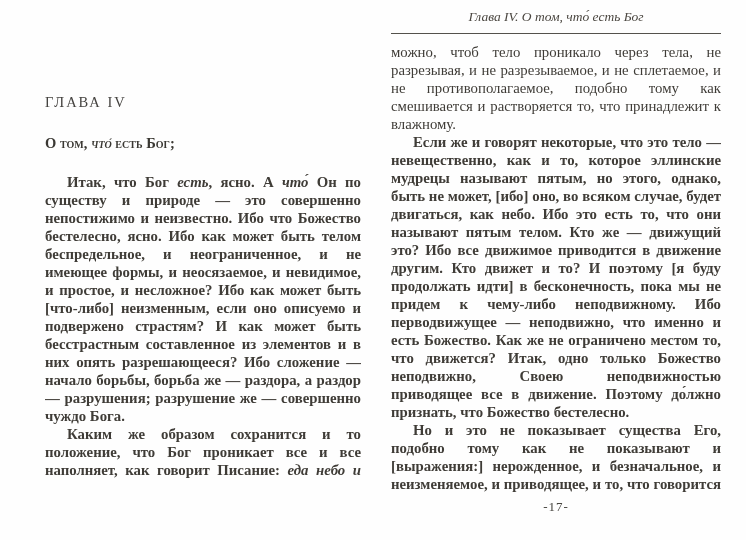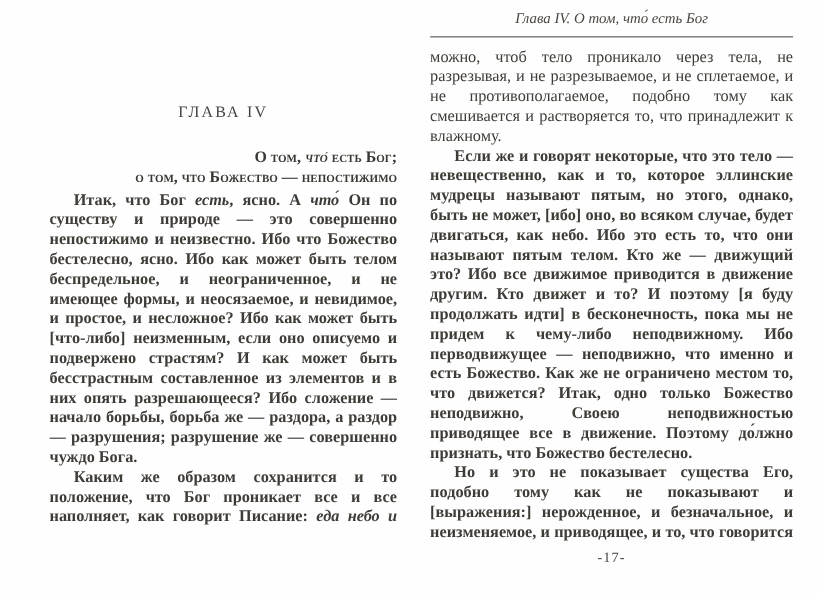--- a/index.html
+++ b/index.html
@@ -12,28 +12,27 @@
     font-family: "Liberation Serif", serif;
     color: #3f3c37;
   }
   .spread { position: relative; width: 746px; height: 540px; }
   .page-col { position: absolute; top: 0; height: 432px; }
   #left-col  { left: 45px;  width: 316px; }
   #right-col { left: 391px; width: 330px; }
 
   .chapter-heading {
     position: absolute; top: 94px; left: 0; right: 0;
-    text-align: center;
     font-size: 14.5px;
     letter-spacing: 2px;
     color: #454340;
   }
   .chapter-title {
     position: absolute; top: 135px; left: 0; right: 0;
-    text-align: right;
+    text-align: left;
     font-weight: bold;
     font-variant: small-caps;
     font-size: 14.5px;
     line-height: 17.5px;
     color: #3a3833;
   }
   .chapter-title p { margin: 0; }
 
   .running-header {
     position: absolute; top: 9px; left: 0; right: 0;
@@ -72,21 +71,20 @@
 </style>
 </head>
 <body>
 
 <div class="spread">
 
   <div class="page-col" id="left-col">
     <div class="chapter-heading">ГЛАВА IV</div>
     <div class="chapter-title">
         <p><span>О том, </span><span class="it">что́</span><span> есть Бог;</span></p>
-        <p><span>о том, что Божество — непостижимо</span></p>
       </div>
     <div class="body-text" id="left-body">
         <p class="indent"><span>Итак, что Бог </span><span class="it">есть</span><span>, ясно. А </span><span class="it">что́</span><span> Он по существу и природе — это совершенно непостижимо и неизвестно. Ибо что Божество бестелесно, ясно. Ибо как может быть телом беспредельное, и неограниченное, и не имеющее формы, и неосязаемое, и невидимое, и простое, и несложное? Ибо как может быть [что-либо] неизменным, если оно описуемо и подвержено страстям? И как может быть бесстрастным составленное из элементов и в них опять разрешающееся? Ибо сложение — начало борьбы, борьба же — раздора, а раздор — разрушения; разрушение же — совершенно чуждо Бога.</span></p>
         <p class="indent"><span>Каким же образом сохранится и то положение, что Бог проникает все и все наполняет, как говорит Писание: </span><span class="it">еда небо и землю не Аз наполняю, рече Господь?</span></p>
       </div>
   </div>
 
   <div class="page-col" id="right-col">
     <div class="running-header">Глава IV. О том, что́ есть Бог</div>
     <div class="header-rule"></div>

